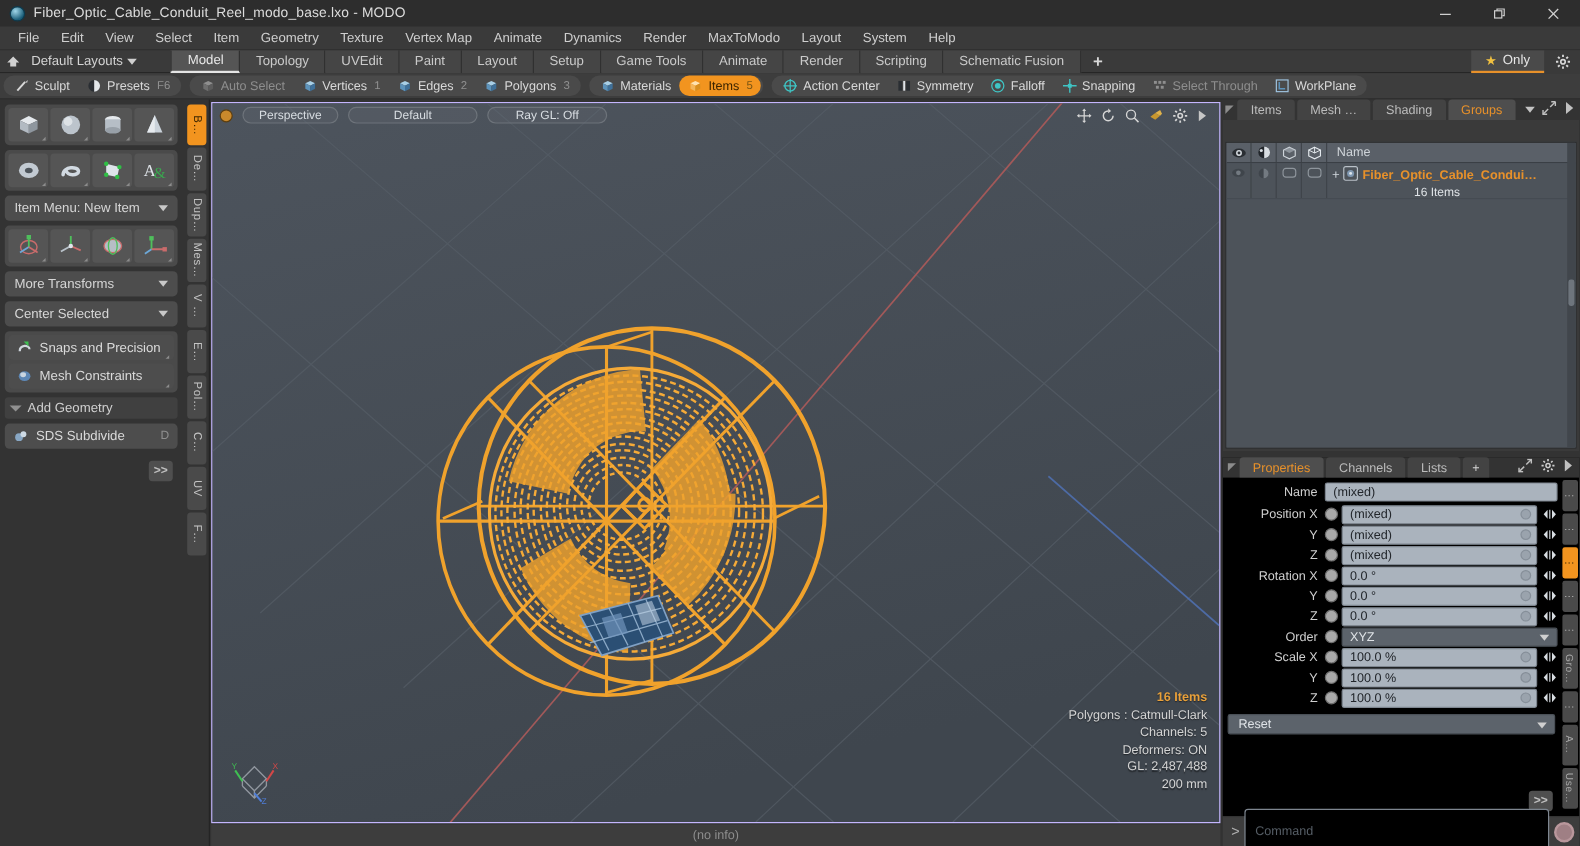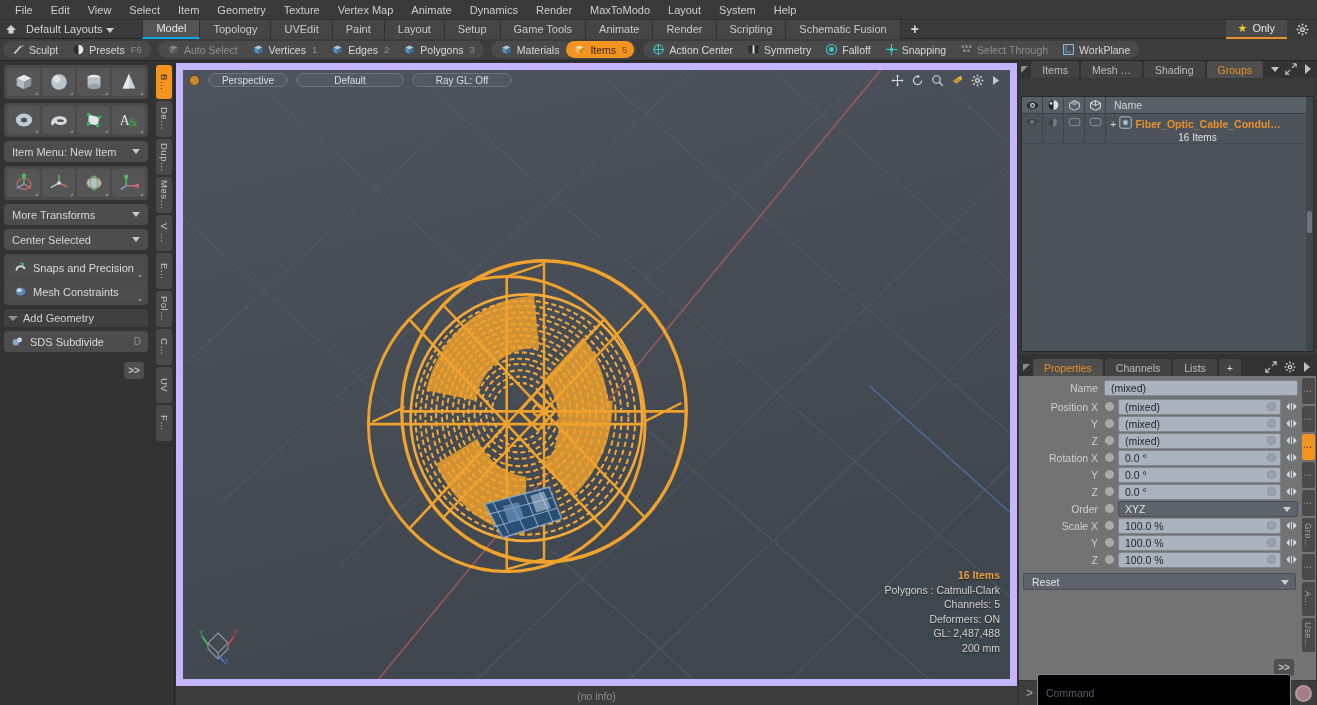--- a/index.html
+++ b/index.html
@@ -50,21 +50,21 @@
   }
   .home-icon { width:22px; display:flex; align-items:center; justify-content:center; color:#cfcfcf; }
   .layouts-label { padding:0 8px 0 4px; font-size:11px; color:#d4d4d4; white-space:nowrap; }
   .caret { display:inline-block; width:0;height:0;border-left:4px solid transparent;border-right:4px solid transparent;border-top:5px solid #cfcfcf; vertical-align:middle; margin-left:4px;}
   .lt-tabs { display:flex; margin-left:20px; height:19px; align-items:stretch; }
   .lt-tab {
     padding:0 13px; display:flex; align-items:center; font-size:11px; color:#cacaca;
     background:#454545; border-right:1px solid #303030; white-space:nowrap;
   }
   .lt-tab:first-child { border-left:1px solid #303030; }
-  .lt-tab.active { background:#555555; color:#e8e8e8; border-bottom:2px solid #0ea5e9; }
+  .lt-tab.active { background:#555555; color:#e8e8e8; border-bottom:2px solid #e5e5e5; }
   .lt-plus { padding:0 10px; display:flex; align-items:center; color:#d8d8d8; font-size:14px; font-weight:bold;}
   .lt-right { margin-left:auto; display:flex; align-items:stretch; height:19px; }
   .lt-only {
     display:flex; align-items:center; gap:5px; padding:0 12px; background:#4a4a4a;
     border-bottom:2px solid #e8912a; font-size:11px; color:#e6e6e6;
   }
   .star { color:#f0c040; font-size:11px; }
   .lt-gear { width:30px; display:flex; align-items:center; justify-content:center; color:#d8d8d8; background:#3a3a3a;}
 
   
@@ -136,21 +136,21 @@
   .vtab {
     width:16px; background:#4a4a4a; color:#c4c4c4; border-radius:3px;
     font-size:9.5px; writing-mode:vertical-rl; text-orientation:mixed;
     display:flex; align-items:center; justify-content:center; padding:4px 0;
     letter-spacing:.5px; white-space:nowrap; overflow:hidden;
   }
   .vtab.active { background:#f2941f; color:#3a2400; }
 
   
   .viewwrap { flex:1; display:flex; flex-direction:column; min-width:0; background:#333; padding:2px 0 0 0;}
-  .viewport { flex:1; position:relative; margin:0 1px; background:#444b53; overflow:hidden; border:7px solid #c4b5fd;}
+  .viewport { flex:1; position:relative; margin:0 1px; background:#444b53; overflow:hidden; border:1px solid #c4b5fd;}
   .vp-header {
     position:absolute; top:0; left:0; right:0; height:20px; display:flex; align-items:center;
     padding:0 6px; gap:8px; z-index:6;
   }
   .vp-dot { width:11px;height:11px;border-radius:50%;background:#c9892c;border:1px solid #5c3e10; flex:0 0 11px;}
   .vp-pill {
     height:14px; border-radius:7px; border:1px solid #6d737a; background:rgba(255,255,255,.04);
     color:#d8dde2; font-size:10px; display:flex; align-items:center; justify-content:center;
     padding:0 10px; min-width:80px;
   }
@@ -204,21 +204,21 @@
   .tree-nameline { display:flex; align-items:center; gap:3px; }
   .tree-name { color:#e8912a; font-size:10.5px; font-weight:bold; white-space:nowrap; overflow:hidden;}
   .tree-sub { font-size:10px; color:#dfe3e7; text-align:center; padding-right:28px; margin-top:1px;}
   .tree-body { flex:1; background:#4d535a; }
   .tree-scroll {
     position:absolute; right:0; top:0; bottom:0; width:7px; background:#41464c;
   }
   .tree-scroll .thumb { position:absolute; top:45%; left:1px; width:5px; height:22px; background:#6e757d; border-radius:2px;}
   .rp-sep { height:5px; background:#333333; }
 
-  .proppanel { flex:1; display:flex; flex-direction:column; background:#737373; margin:0 1px; min-height:0;}
+  .proppanel { flex:1; display:flex; flex-direction:column; background:#000000; margin:0 1px; min-height:0;}
   .prop-body { flex:1; display:flex; min-height:0; }
   .prop-fields { flex:1; padding:3px 2px 0 2px; display:flex; flex-direction:column; gap:2px; min-width:0;}
   .frow { height:17px; display:flex; align-items:center; gap:3px; }
   .flabel { width:80px; flex:0 0 80px; text-align:right; font-size:10.5px; color:#cfcfcf; padding-right:3px;}
   .finput {
     flex:1; height:16px; background:#aab3bd; border:1px solid #7e8690; border-radius:2px;
     display:flex; align-items:center; padding:0 6px; font-size:10.5px; color:#22262b;
     position:relative; min-width:0;
   }
   .finput.name-field { background:#aab3bd; }
@@ -270,20 +270,43 @@
   .cmd-rec {
     width:17px;height:17px;border-radius:50%;background:#9f7f84;border:2px solid #b9979c;
     flex:0 0 17px;
   }
 </style>
 </head>
 <body>
 
 <div id="app">
 
+  <div class="titlebar">
+    <div class="title-icon"></div>
+    <div class="title-text">Fiber_Optic_Cable_Conduit_Reel_modo_base.lxo - MODO</div>
+    <div class="win-btns">
+      <div class="win-btn">
+        <svg width="11" height="11" viewBox="0 0 11 11">
+            <line x1="1" y1="6" x2="10" y2="6" stroke="#d0d0d0" stroke-width="1"></line>
+          </svg>
+      </div>
+      <div class="win-btn">
+        <svg width="11" height="11" viewBox="0 0 11 11">
+            <rect x="1.5" y="3" width="6" height="6" fill="none" stroke="#d0d0d0" stroke-width="1"></rect>
+            <polyline points="3.5,3 3.5,1.5 9.5,1.5 9.5,7 8,7" fill="none" stroke="#d0d0d0" stroke-width="1"></polyline>
+          </svg>
+      </div>
+      <div class="win-btn close">
+        <svg width="11" height="11" viewBox="0 0 11 11">
+            <line x1="1.5" y1="1.5" x2="9.5" y2="9.5" stroke="#d0d0d0" stroke-width="1.1"></line>
+            <line x1="9.5" y1="1.5" x2="1.5" y2="9.5" stroke="#d0d0d0" stroke-width="1.1"></line>
+          </svg>
+      </div>
+    </div>
+  </div>
 
   <div class="menubar" id="menubar">
       <div class="menu-item">File</div>
       <div class="menu-item">Edit</div>
       <div class="menu-item">View</div>
       <div class="menu-item">Select</div>
       <div class="menu-item">Item</div>
       <div class="menu-item">Geometry</div>
       <div class="menu-item">Texture</div>
       <div class="menu-item">Vertex Map</div>

